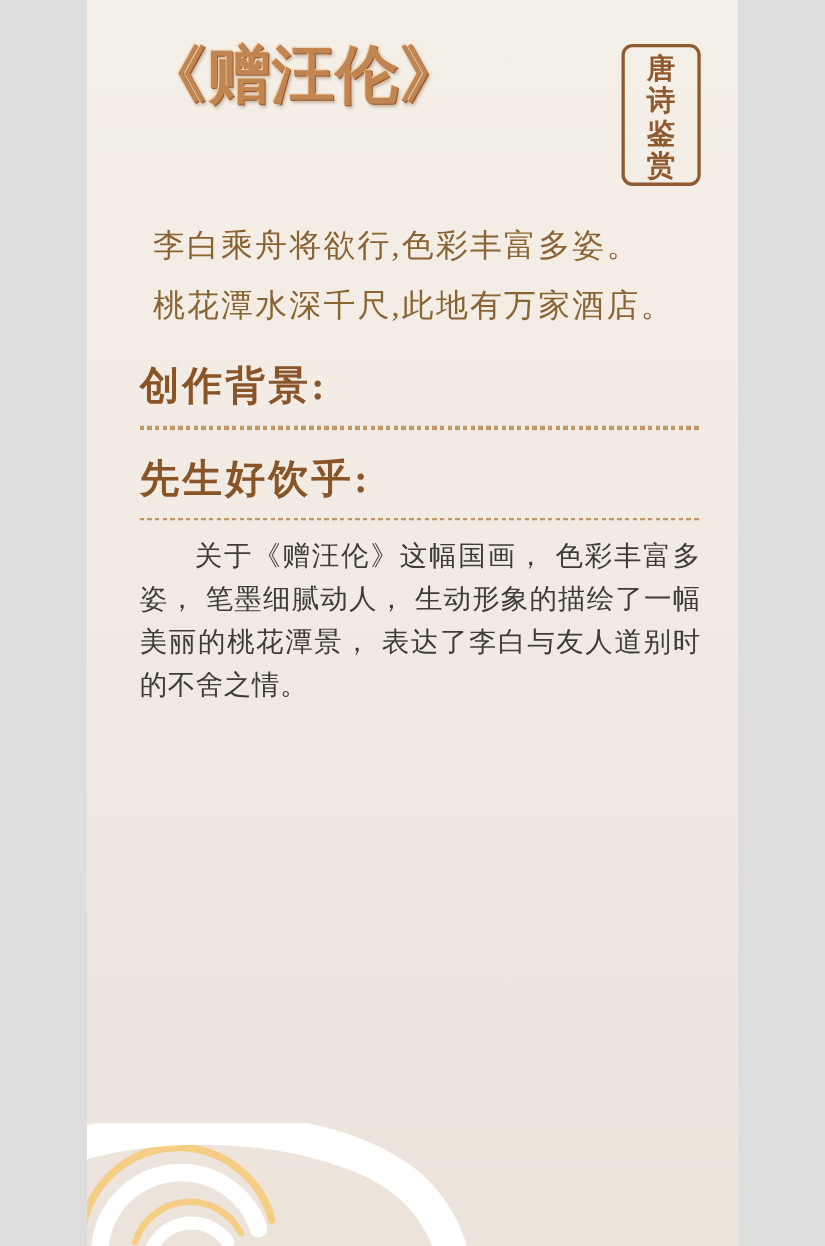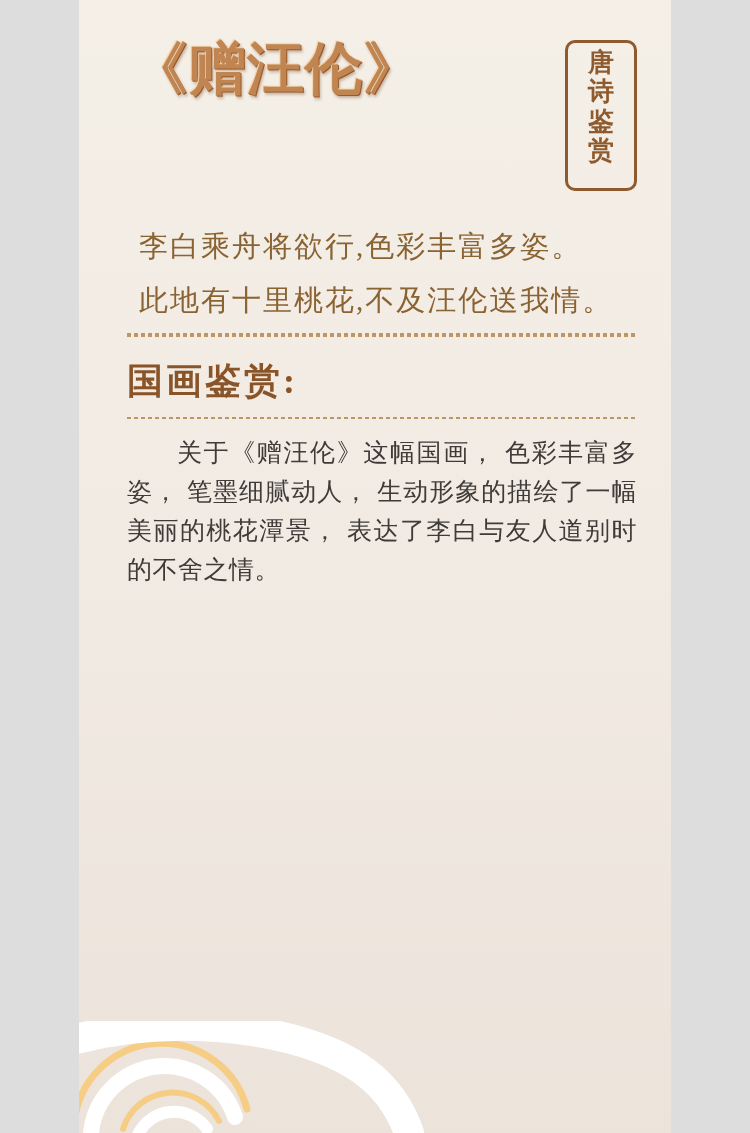--- a/index.html
+++ b/index.html
@@ -34,21 +34,21 @@
       -1px -1px 1px #f2d2ab,
        1px  1px 0  #99592a,
        2px  3px 3px rgba(110,60,20,.35);
   }
   .badge{
     margin-top:6px;
     width:72px;
     box-sizing:border-box;
     border:3px solid #8e5a2e;
     border-radius:10px;
-    padding:5px 4px 22px;
+    padding:5px 4px 0;
     text-align:center;
     color:#8e5a2e;
     font-family:Liberation Serif, serif;
     font-weight:bold;
   }
   .badge span{
     display:block;
     font-size:26px;
     line-height:1.13;
     letter-spacing:4px;
@@ -104,31 +104,32 @@
   <header class="top">
     <h1 class="title">《赠汪伦》</h1>
     <div class="badge">
       <span>唐诗</span>
       <span>鉴赏</span>
     </div>
   </header>
 
   <div class="poem">
     <p>李白乘舟将欲行,色彩丰富多姿。</p>
-    <p>此地有十里桃花,不及汪伦送我情。</p>
+    <p>桃花潭水深千尺,此地有万家酒店。</p>
   </div>
 
 
   <section class="section">
+    <h2>创作背景:</h2>
     <div class="rule"></div>
     <div class="rule"></div>
   </section>
 
   <section class="section">
-    <h2>国画鉴赏:</h2>
+    <h2>先生好饮乎:</h2>
     <div class="rule"></div>
     <p class="body">关于《赠汪伦》这幅国画， 色彩丰富多姿， 笔墨细腻动人， 生动形象的描绘了一幅美丽的桃花潭景， 表达了李白与友人道别时的不舍之情。</p>
 
   </section>
 
   <svg class="cloud" width="420" height="112" viewBox="0 0 420 112" aria-hidden="true">
 
     <path d="M 200 22 C 270 34, 318 62, 338 112" fill="none" stroke="#f6cd85" stroke-width="9" stroke-linecap="round"></path>
     <path d="M -4 96 A 88 88 0 0 1 168 88" fill="none" stroke="#f6cd85" stroke-width="7" stroke-linecap="round"></path>
     <path d="M 44 108 A 52 52 0 0 1 140 100" fill="none" stroke="#f6cd85" stroke-width="6" stroke-linecap="round"></path>

